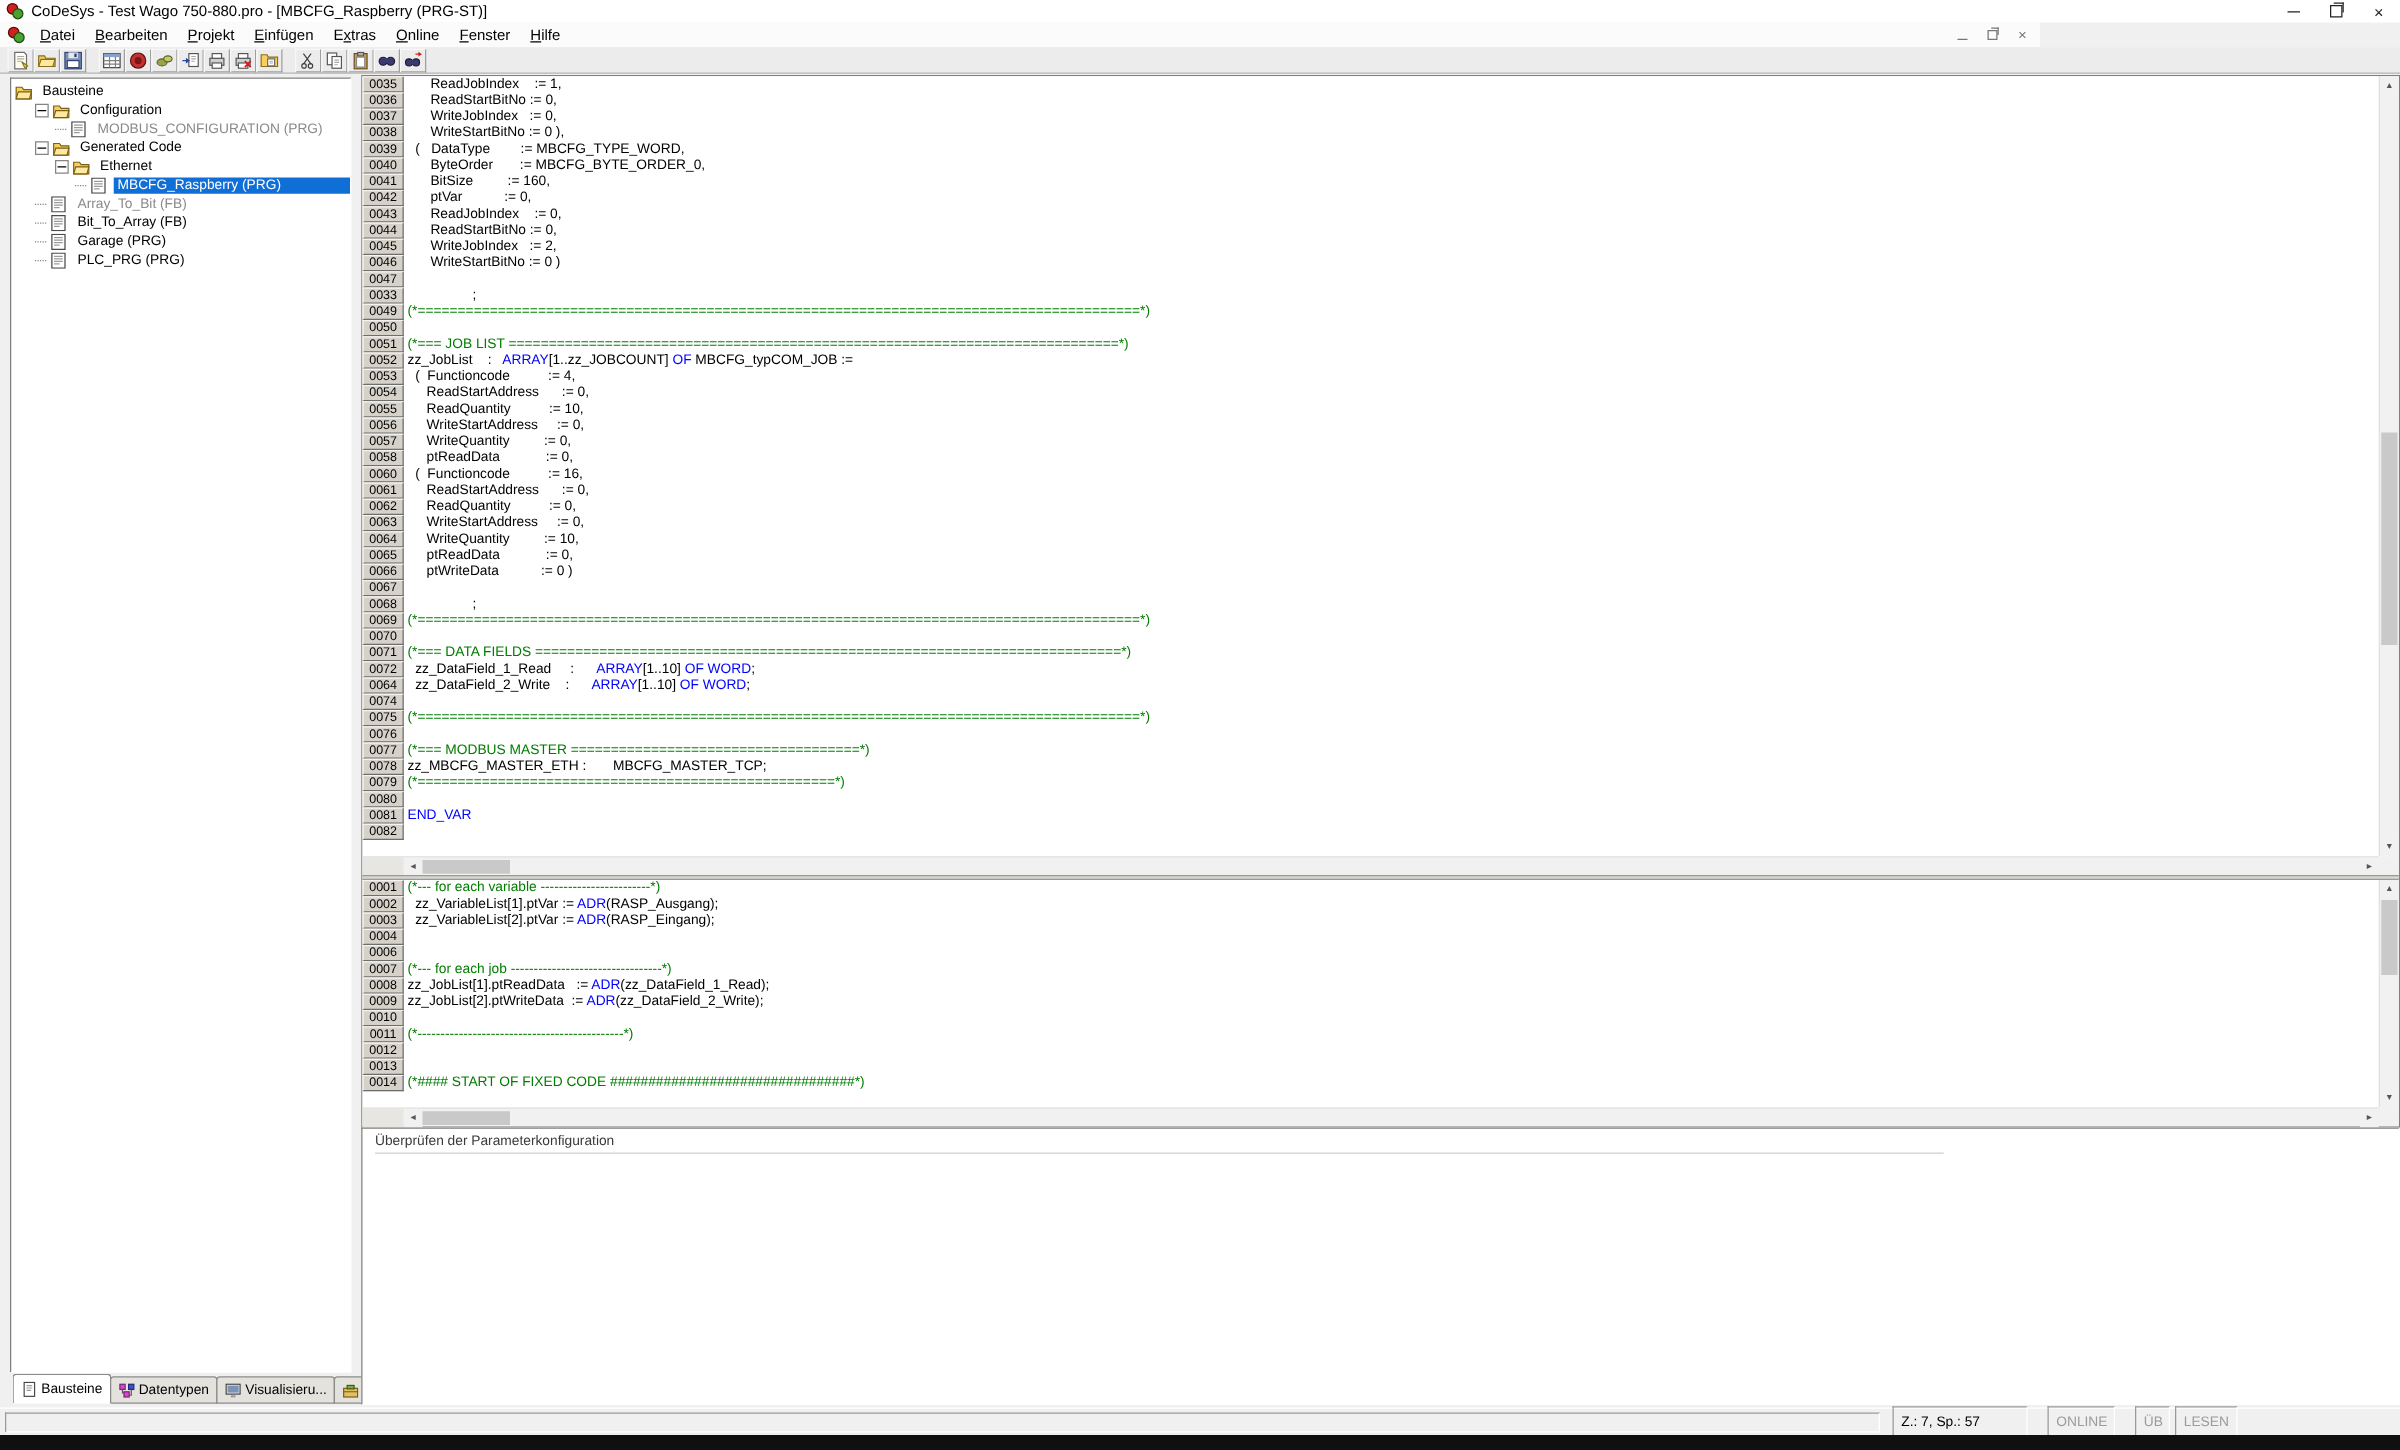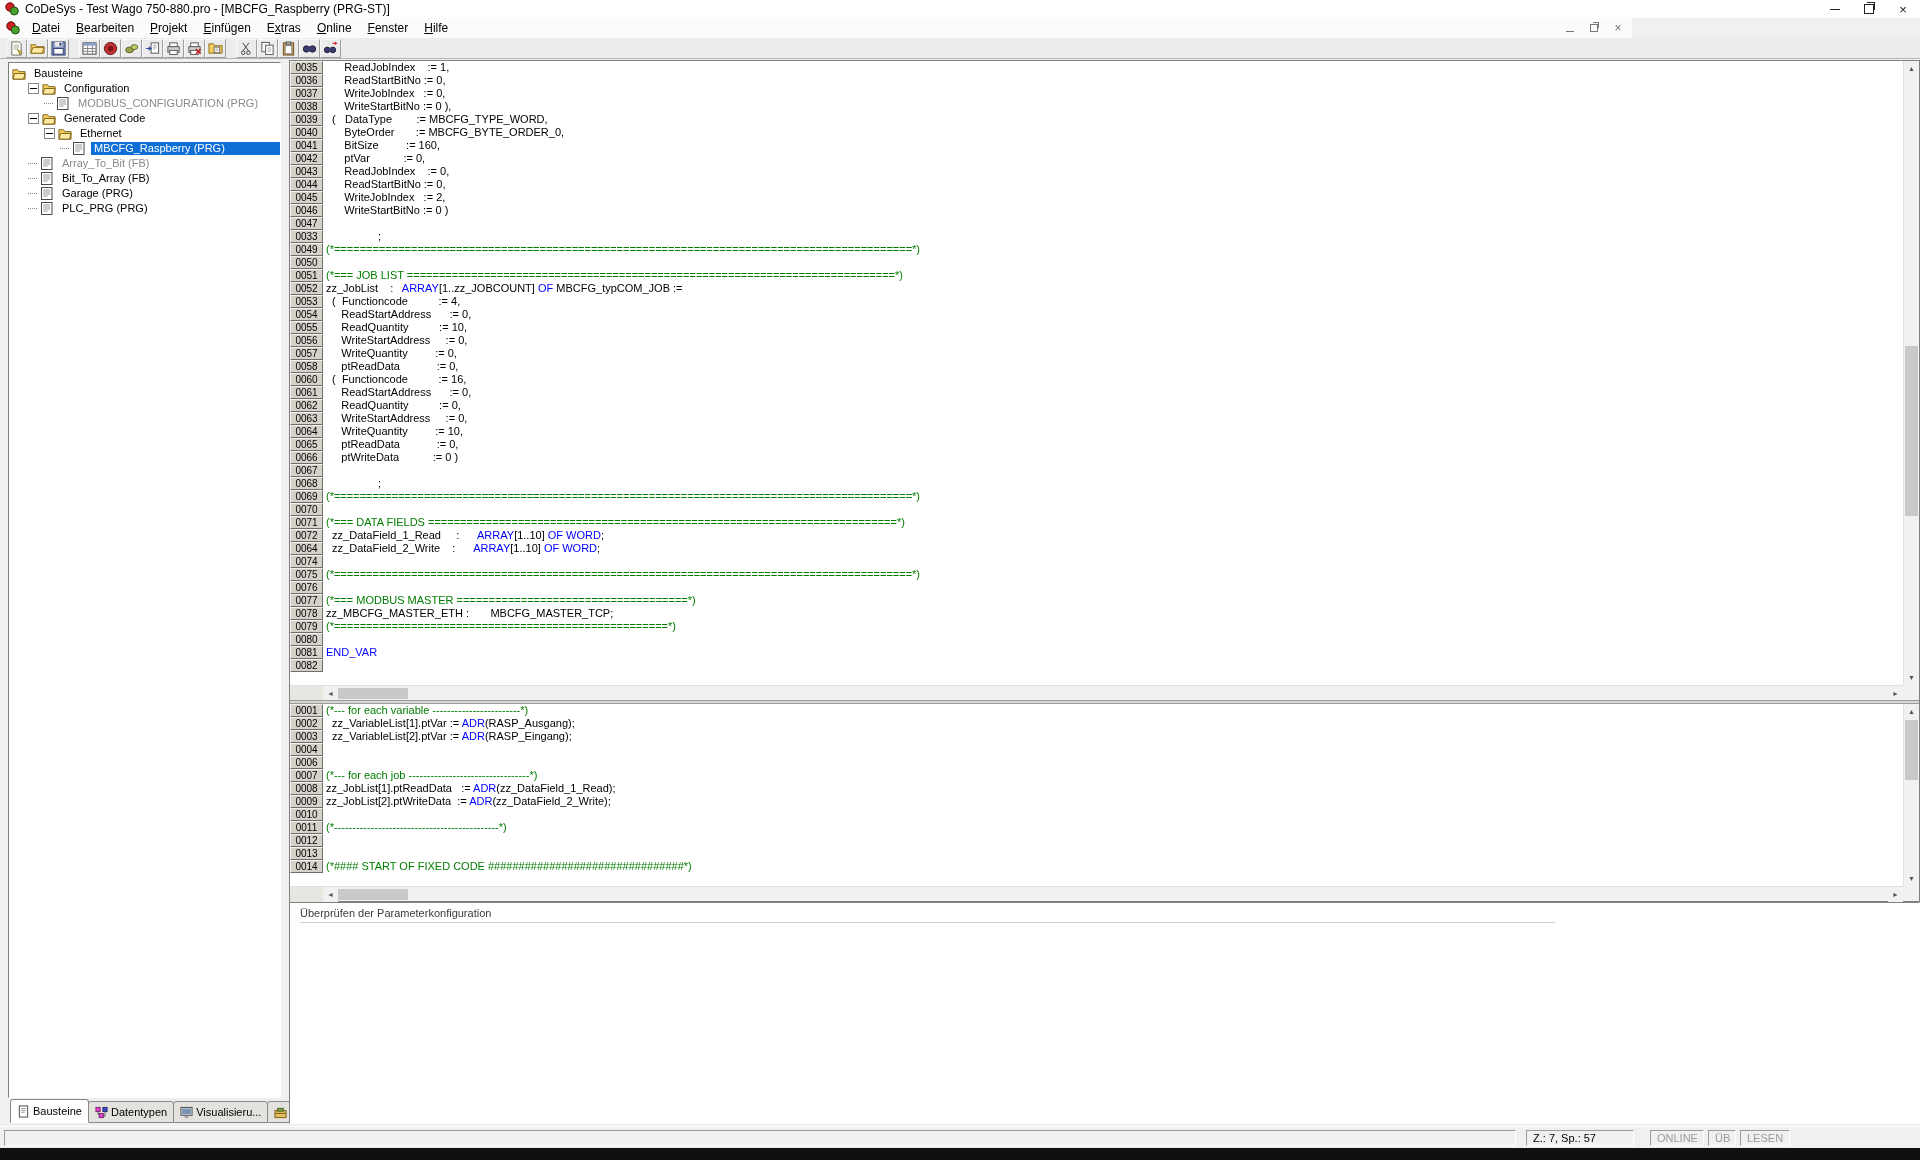--- a/index.html
+++ b/index.html
@@ -96,26 +96,26 @@
   
   .message{position:absolute;left:289px;top:902px;width:1631px;height:222px;background:#fff;
            border:1px solid;border-color:#808080 #ffffff #ffffff #808080;box-sizing:border-box;
            font-size:11px;color:#3a3a3a;padding:4px 0 0 10px}
   .message-line{display:inline-block;width:1255px;padding-bottom:3px;border-bottom:1px solid #cfcfcf}
 
   
   .statusbar{position:absolute;left:0;top:1126px;width:1920px;height:22px;background:#f0f0f0;
              border-top:1px solid #ffffff;display:flex;align-items:center;font-size:11px;box-sizing:border-box}
   .sb-msg{flex:1;height:16px;margin-left:4px;border:1px solid;border-color:#9a9a9a #ffffff #ffffff #9a9a9a;box-sizing:border-box}
-  .sb-field{height:16px;display:flex;align-items:center;padding:2px 6px;box-sizing:border-box;
+  .sb-field{height:16px;display:flex;align-items:center;padding:12px 6px;box-sizing:border-box;
             border:1px solid;border-color:#9a9a9a #ffffff #ffffff #9a9a9a;white-space:nowrap}
   .sb-field.dim{color:#9b9b9b}
   .sb-pos{width:108px;margin-left:10px}
   .sb-online{width:54px;margin-left:16px}
-  .sb-ub{width:28px;margin-left:4px}
+  .sb-ub{width:28px;margin-left:16px}
   .sb-lesen{width:50px;margin-left:4px;margin-right:130px}
 
   .taskbar-strip{position:absolute;left:0;top:1148px;width:1920px;height:12px;background:#101010}
 </style>
 </head>
 <body>
 
 <div class="titlebar">
   <span class="app-icon">
     <svg viewBox="0 0 16 16">

